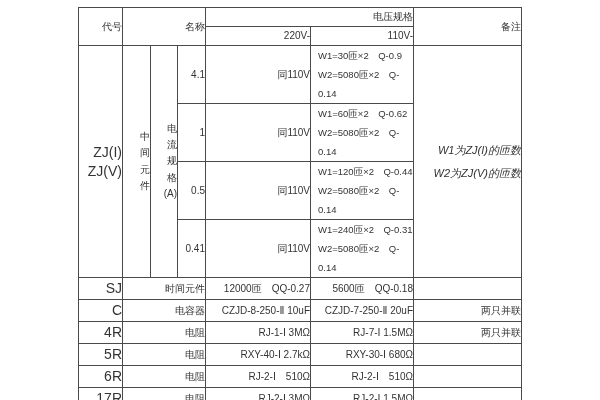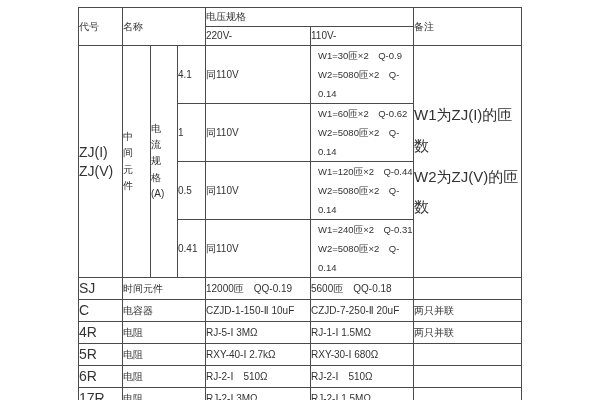--- a/index.html
+++ b/index.html
@@ -8,33 +8,33 @@
     font-family:"Liberation Sans","DejaVu Sans",sans-serif;color:#333333;
     overflow:hidden;
   }
   table.spec{
     position:absolute;left:78px;top:7px;width:443px;
     border-collapse:collapse;table-layout:fixed;
     border:1px solid #4a4a4a;border-bottom-width:2px;
   }
   td{
     border:1px solid #4a4a4a;
-    text-align:left;vertical-align:middle;
+    text-align:right;vertical-align:middle;
     font-size:10px;line-height:1.35;
     padding:0;overflow:hidden;
   }
   tr.hrow{height:19px;}
   tr.zrow{height:44px;}
   tr.brow{height:22px;}
   .pre{white-space:pre-line;}
   .wlines{
     text-align:left;padding-left:7px;
     font-size:9.5px;line-height:2.0;white-space:pre-line;
   }
-  .zj-remark{line-height:2.05;font-size:15px;}
+  .zj-remark{line-height:2.05;font-size:11px;font-style:italic;}
   .vert{line-height:1.62;font-size:10px;}
   .code{font-size:14px;}
 </style>
 </head>
 <body>
 
 <div class="canvas">
   <table class="spec">
     <colgroup>
       <col style="width:44px">
@@ -92,36 +92,36 @@
     <tr class="zrow">
       <td>0.41</td>
       <td>同110V</td>
       <td class="wlines">W1=240匝×2　Q-0.31
 W2=5080匝×2　Q-0.14</td>
     </tr>
 
     <tr class="brow">
       <td class="code">SJ</td>
       <td colspan="3">时间元件</td>
-      <td>12000匝　QQ-0.19</td>
+      <td>12000匝　QQ-0.27</td>
       <td>5600匝　QQ-0.18</td>
       <td></td>
     </tr>
     <tr class="brow">
       <td class="code">C</td>
       <td colspan="3">电容器</td>
-      <td>CZJD-1-150-Ⅱ 10uF</td>
+      <td>CZJD-8-250-Ⅱ 10uF</td>
       <td>CZJD-7-250-Ⅱ 20uF</td>
       <td>两只并联</td>
     </tr>
     <tr class="brow">
       <td class="code">4R</td>
       <td colspan="3">电阻</td>
-      <td>RJ-5-Ⅰ 3MΩ</td>
-      <td>RJ-1-Ⅰ 1.5MΩ</td>
+      <td>RJ-1-Ⅰ 3MΩ</td>
+      <td>RJ-7-Ⅰ 1.5MΩ</td>
       <td>两只并联</td>
     </tr>
     <tr class="brow">
       <td class="code">5R</td>
       <td colspan="3">电阻</td>
       <td>RXY-40-Ⅰ 2.7kΩ</td>
       <td>RXY-30-Ⅰ 680Ω</td>
       <td></td>
     </tr>
     <tr class="brow">

